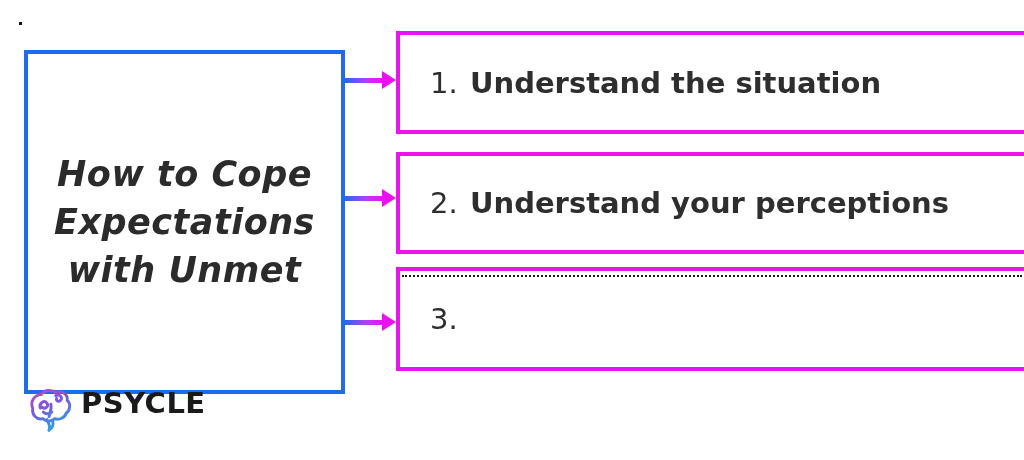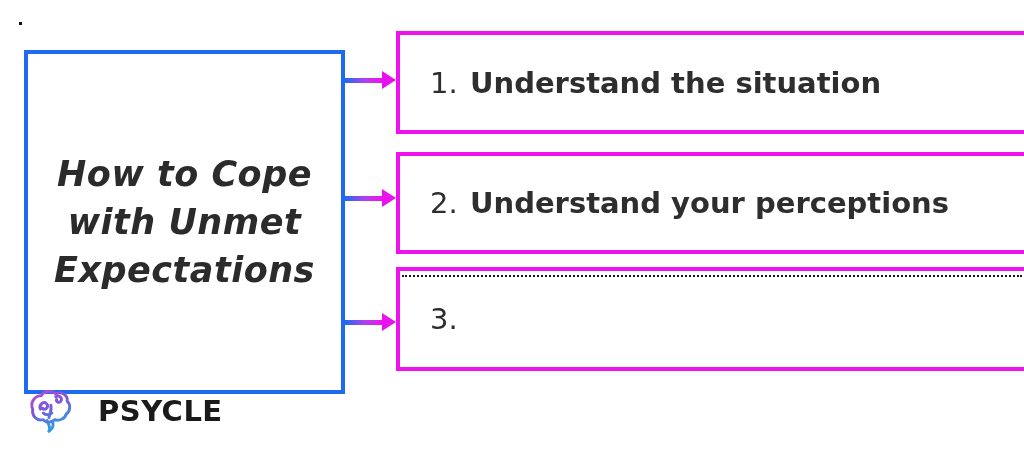--- a/index.html
+++ b/index.html
@@ -56,40 +56,40 @@
     border-bottom:9px solid transparent;
     border-left:14px solid #e912ee;
   }
   .arrow-1{top:70px;}
   .arrow-2{top:188px;}
   .arrow-3{top:312px;}
 
   
   .logo{
     position:absolute;left:26px;top:386px;height:50px;
-    display:flex;align-items:center;gap:26px;
+    display:flex;gap:9px;
   }
   .logo-text{
     font-family:"DejaVu Sans","Liberation Sans",sans-serif;
     font-weight:bold;font-size:29px;color:#1a1a1a;letter-spacing:0.5px;
   }
   .brain-svg{display:block;}
 </style>
 </head>
 <body>
 
 <div class="canvas">
 
   <div class="stray-dot"></div>
 
   <div class="main-box">
     <div class="main-title">
       <span>How to Cope</span>
+      <span>Expectations</span>
       <span>with Unmet</span>
-      <span>Expectations</span>
     </div>
   </div>
 
   <div class="arrow arrow-1">
     <div class="arrow-shaft"></div>
     <div class="arrow-head"></div>
   </div>
   <div class="arrow arrow-2">
     <div class="arrow-shaft"></div>
     <div class="arrow-head"></div>

